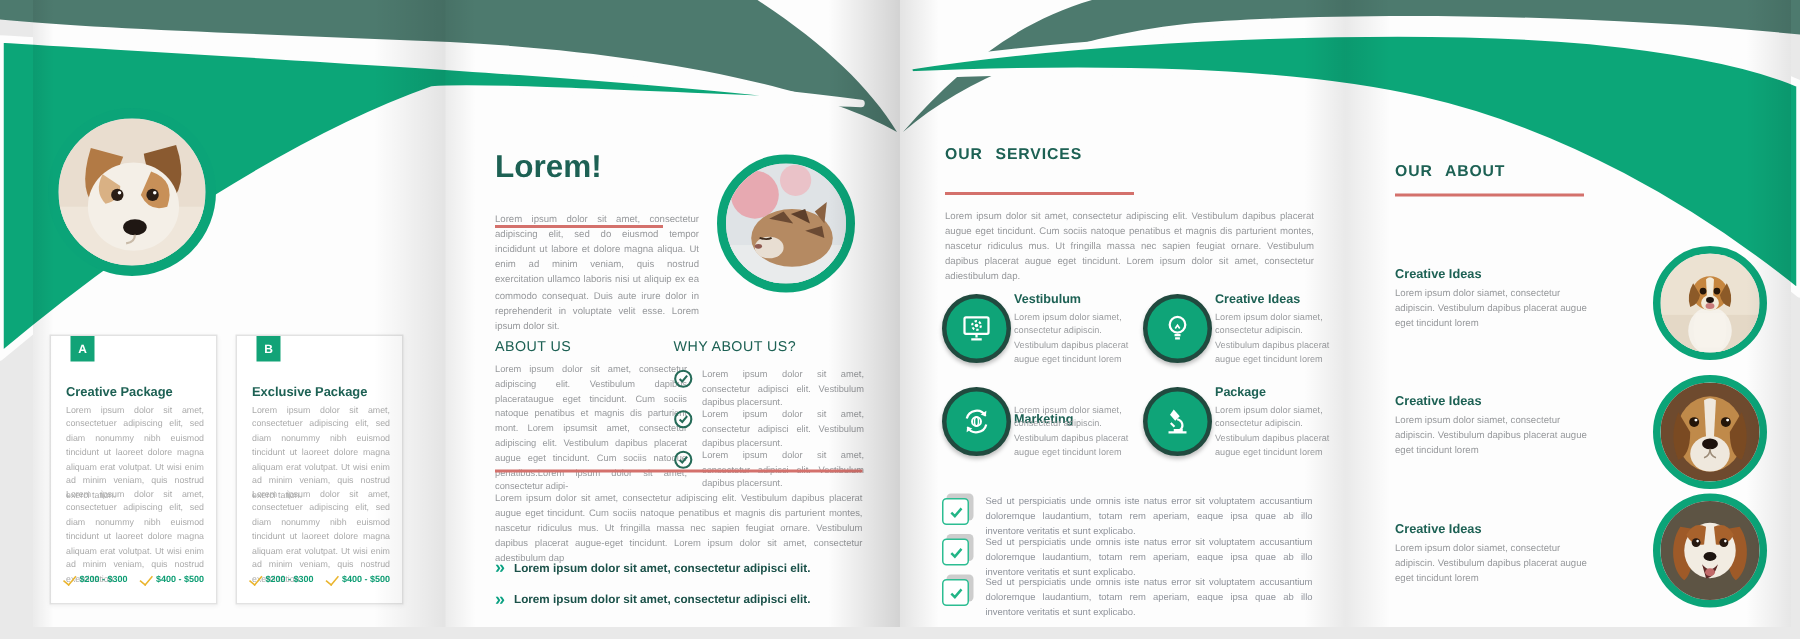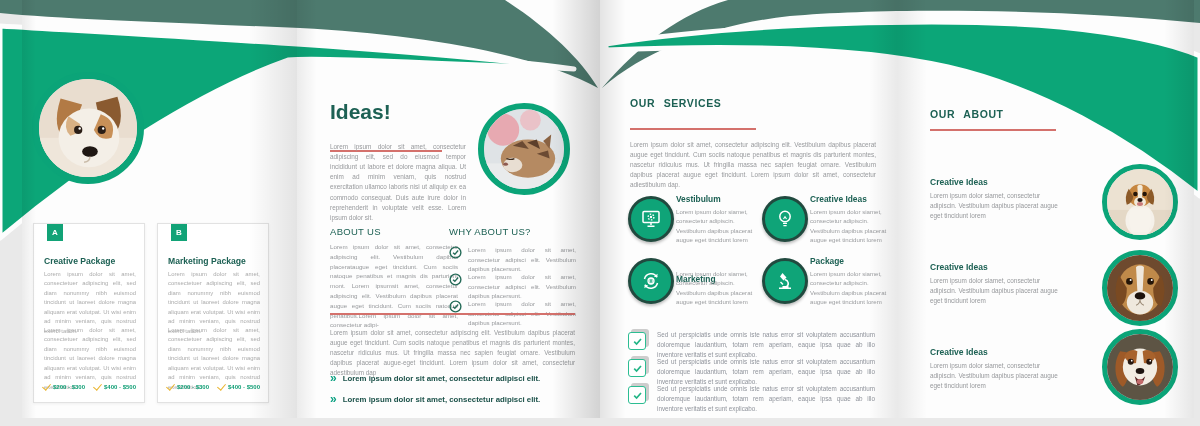--- a/index.html
+++ b/index.html
@@ -108,38 +108,38 @@
           </span>
         <span class="price">
             <i class="tick"></i>
             <span>$400 - $500</span>
           </span>
       </div>
     </div>
 
     <div class="card" style="left:135px;">
       <div class="badge">B</div>
-      <div class="card-title">Marketing Package</div>
+      <div class="card-title">Exclusive Package</div>
       <p class="card-body" style="top:46px;">Lorem ipsum dolor sit amet, consectetuer adipiscing elit, sed diam nonummy nibh euismod tincidunt ut laoreet dolore magna aliquam erat volutpat. Ut wisi enim ad minim veniam, quis nostrud exerci tation.</p>
       <p class="card-body" style="top:102px;">Lorem ipsum dolor sit amet, consectetuer adipiscing elit, sed diam nonummy nibh euismod tincidunt ut laoreet dolore magna aliquam erat volutpat. Ut wisi enim ad minim veniam, quis nostrud exerci tation.</p>
       <div class="price-row">
         <span class="price">
             <i class="tick"></i>
             <span>$200 - $300</span>
           </span>
         <span class="price">
             <i class="tick"></i>
             <span>$400 - $500</span>
           </span>
       </div>
     </div>
   </div>
 
   <div class="panel" style="left:297px;width:303px;">
-    <h1 class="hello" style="left:33px;top:100px;">Ideas!</h1>
+    <h1 class="hello" style="left:33px;top:100px;">Lorem!</h1>
     <div class="redline" style="left:33px;top:150px;width:112px;"></div>
     <p class="body-txt" style="left:33px;top:142px;width:136px;">Lorem ipsum dolor sit amet, consectetur adipiscing elit, sed do eiusmod tempor incididunt ut labore et dolore magna aliqua. Ut enim ad minim veniam, quis nostrud exercitation ullamco laboris nisi ut aliquip ex ea commodo consequat. Duis aute irure dolor in reprehenderit in voluptate velit esse. Lorem ipsum dolor sit.</p>
 
     <div class="circle ring6" style="left:181px;top:103px;width:92px;height:92px;">
       <svg viewBox="0 0 100 100">
         <rect width="100" height="100" fill="#dfe3e6"></rect>
         <circle cx="24" cy="26" r="20" fill="#e89aa4" opacity=".8"></circle>
         <circle cx="58" cy="14" r="13" fill="#eeb3bb" opacity=".7"></circle>
         <rect y="68" width="100" height="32" fill="#e9ebec"></rect>
         <ellipse cx="55" cy="62" rx="34" ry="24" fill="#b58a62"></ellipse>

